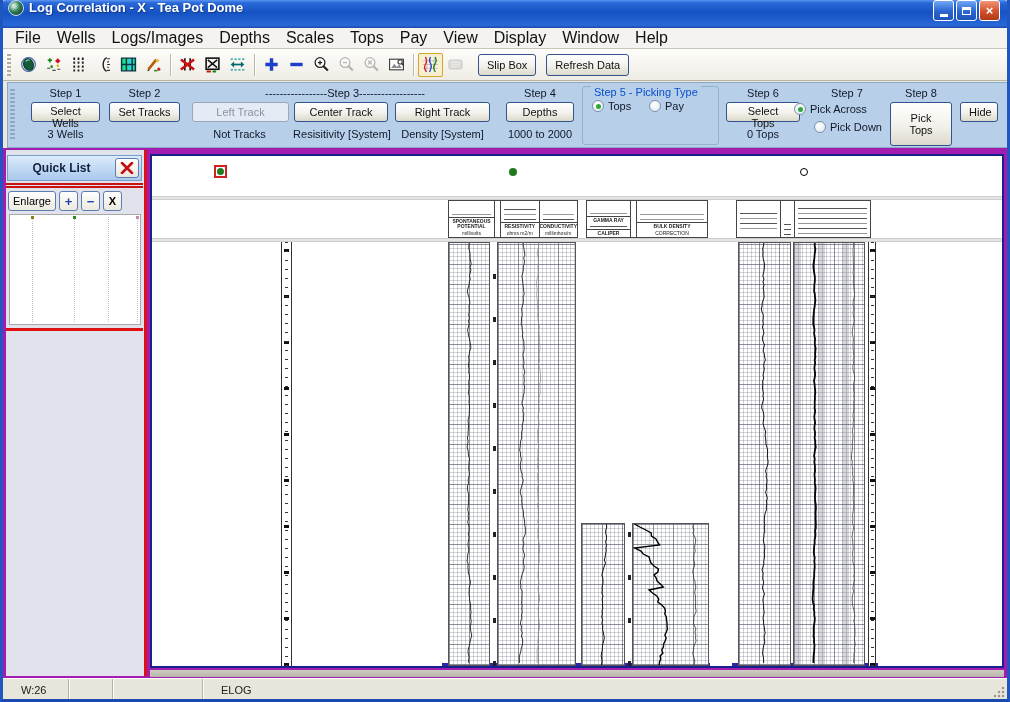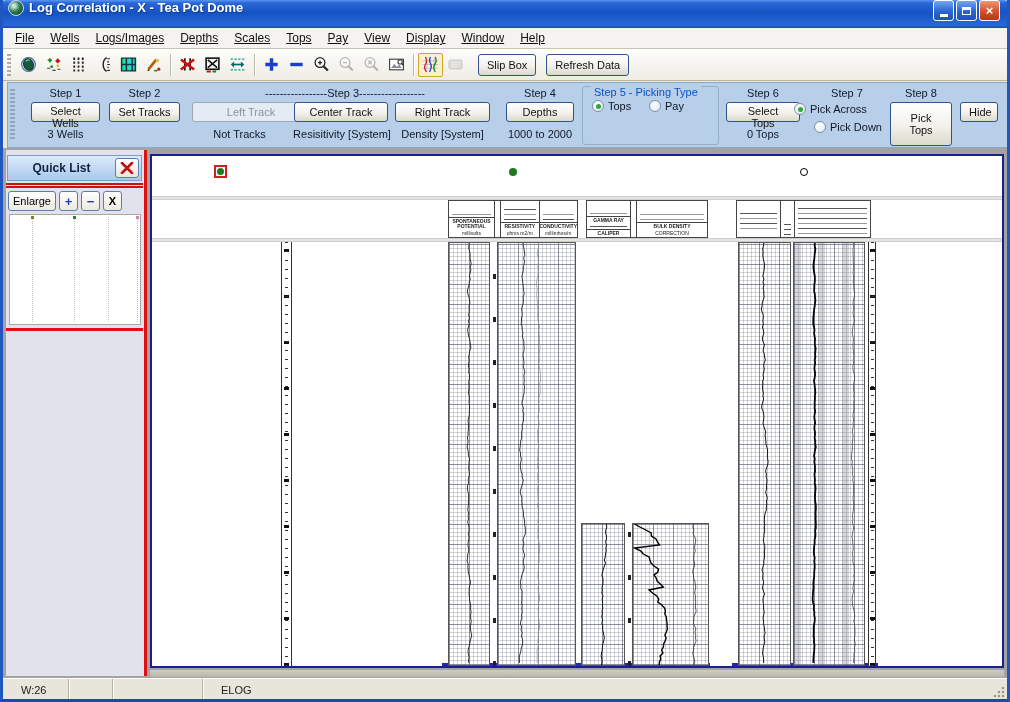--- a/index.html
+++ b/index.html
@@ -17,21 +17,21 @@
   .title{color:#fff;font-weight:bold;font-size:13px;text-shadow:1px 1px 1px #123a8a;flex:1;white-space:nowrap;}
   .tb-btns{display:flex;gap:2px;margin-right:4px;}
   .tbtn{width:21px;height:21px;border-radius:3px;border:1px solid #fff;display:flex;align-items:center;justify-content:center;
     background:linear-gradient(180deg,#71a7f5,#2a65d0 55%,#1e53b8);color:#fff;font-size:13px;font-weight:bold;cursor:default;}
   .tbtn.close{background:linear-gradient(180deg,#f09678,#d4502a 55%,#b03a14);}
   .g-min{display:block;width:8px;height:3px;background:#fff;margin-top:9px;}
   .g-max{display:block;width:9px;height:8px;border:1px solid #fff;border-top:3px solid #fff;}
   
   .menubar{position:absolute;left:0;top:28px;width:1004px;height:21px;background:#f4f3ef;border-bottom:1px solid #c8c4b8;
     display:flex;align-items:center;padding-left:4px;}
-  .menu-item{font-size:12px;color:#111;padding:3px 8px;cursor:default;text-decoration:underline;}
+  .menu-item{font-size:16px;color:#111;padding:3px 8px;cursor:default;}
   
   .toolbar{position:absolute;left:0;top:49px;width:1004px;height:32px;
     background:linear-gradient(180deg,#fdfdfb,#eeece4);border-bottom:1px solid #b8b4a6;display:flex;align-items:center;}
   .grip{width:5px;height:22px;margin:0 5px 0 3px;
     background:repeating-linear-gradient(180deg,#b0ada0 0 2px,transparent 2px 4px);border-left:1px solid #fff;}
   .tbi{width:25px;height:24px;display:inline-flex;align-items:center;justify-content:center;border:1px solid transparent;border-radius:2px;}
   .tbi svg{width:17px;height:17px;}
   .tbi.disabled{opacity:.4;filter:grayscale(1);}
   .tbi.active{border:1px solid #d8a428;background:#f7efd2;}
   .tb-sep{width:1px;height:22px;background:#bcb8aa;margin:0 4px;box-shadow:1px 0 0 #fff;}
@@ -49,21 +49,21 @@
   .step-btn{position:absolute;top:19px;height:20px;text-align:center;}
   .step-btn:disabled{background:#e4ebf4;border-color:#9aa8b8;color:#8a93a0;box-shadow:none;}
   .groupbox{position:absolute;left:574px;top:3px;width:137px;height:59px;border:1px solid #93b0cc;border-radius:3px;}
   .groupbox .legend{position:absolute;left:8px;top:-1px;background:#b7cfe9;padding:0 3px;color:#0a50cc;white-space:nowrap;}
   .radio-row{position:absolute;display:flex;align-items:center;gap:4px;white-space:nowrap;}
   .radio{width:12px;height:12px;border-radius:50%;border:1px solid #7a92ae;background:radial-gradient(circle at 40% 35%,#fff,#dde6ee);
     display:inline-flex;align-items:center;justify-content:center;flex:0 0 auto;}
   .radio .dot{width:5px;height:5px;border-radius:50%;background:#2fa838;display:none;}
   .radio.on .dot{display:block;}
   
-  .workspace{position:absolute;left:0;top:148px;width:1004px;height:530px;background:#a3a3a3;}
+  .workspace{position:absolute;left:0;top:148px;width:1004px;height:530px;background:#a21caf;}
   
   .qlist{position:absolute;left:3px;top:2px;width:141px;height:526px;background:#e2e2ec;border-right:3px solid #dd1111;}
   .ql-header{position:absolute;left:1px;top:5px;width:135px;height:26px;
     background:linear-gradient(180deg,#dcebfb,#a9c8ec);border:1px solid #7a9cc8;
     display:flex;align-items:center;}
   .ql-title{flex:1;text-align:center;font-weight:bold;font-size:12px;color:#102040;}
   .ql-close{width:24px;height:20px;margin-right:2px;border:1px solid #5a7fae;border-radius:3px;
     background:linear-gradient(180deg,#fff,#e8e6de);display:flex;align-items:center;justify-content:center;}
   .ql-redline{position:absolute;left:0;top:33px;width:137px;height:5px;
     border-top:2px solid #cc1111;border-bottom:2px solid #cc1111;}
@@ -297,21 +297,21 @@
   <div class="steps">
     <span class="sgrip"></span>
     <div class="step-label" style="left:23px;width:69px;">Step 1</div>
     <button class="xpbtn step-btn" style="left:23px;width:69px;">Select Wells</button>
     <div class="step-status" style="left:23px;width:69px;">3 Wells</div>
 
     <div class="step-label" style="left:101px;width:71px;">Step 2</div>
     <button class="xpbtn step-btn" style="left:101px;width:71px;">Set Tracks</button>
 
     <div class="step-label" style="left:237px;width:200px;">-----------------Step 3------------------</div>
-    <button class="xpbtn step-btn" style="left:184px;width:118px;" disabled="">Left Track</button>
+    <button class="xpbtn step-btn" style="left:184px;width:97px;" disabled="">Left Track</button>
     <button class="xpbtn step-btn" style="left:286px;width:94px;">Center Track</button>
     <button class="xpbtn step-btn" style="left:387px;width:95px;">Right Track</button>
     <div class="step-status" style="left:184px;width:95px;">Not Tracks</div>
     <div class="step-status" style="left:276px;width:116px;">Resisitivity [System]</div>
     <div class="step-status" style="left:381px;width:107px;">Density [System]</div>
 
     <div class="step-label" style="left:488px;width:88px;">Step 4</div>
     <button class="xpbtn step-btn" style="left:498px;width:68px;">Depths</button>
     <div class="step-status" style="left:488px;width:88px;">1000 to 2000</div>
 

